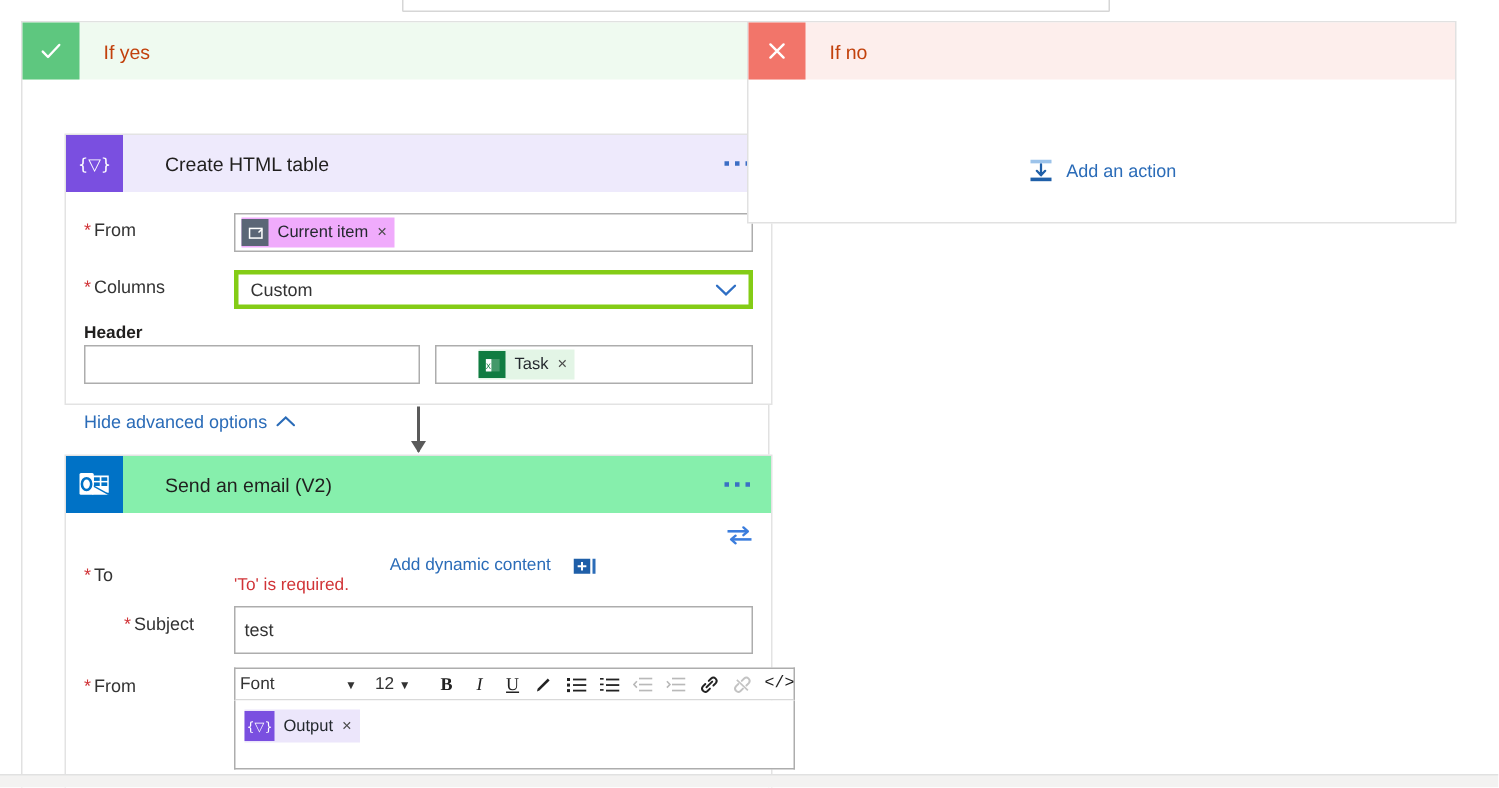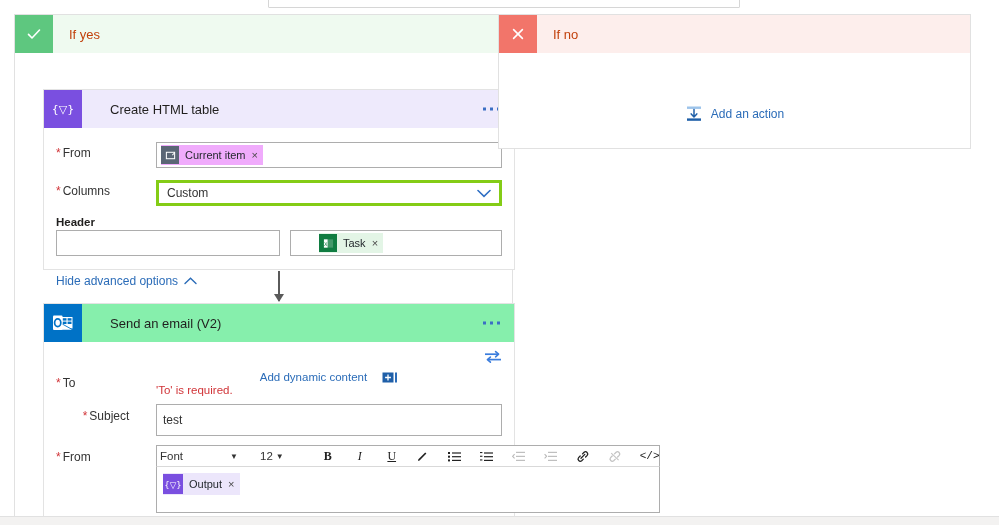--- a/index.html
+++ b/index.html
@@ -91,21 +91,21 @@
     border-left:5px solid transparent;border-right:5px solid transparent;
     border-top:8px solid #5a5a5a;
   }
 
   
   .err{color:#d13438;font-size:11.5px;}
   .addlink{color:#2b6cb8;font-size:11.5px;}
 
   .rte-toolbar{
     border:1px solid #adadad;border-bottom:1px solid #d9d9d9;background:#fff;height:22px;
-    display:flex;align-items:center;padding:0 3px;gap:16px;box-sizing:border-box;
+    display:flex;align-items:center;padding:0 3px;gap:6px;box-sizing:border-box;
   }
   .rte-body{border:1px solid #adadad;border-top:none;background:#fff;height:46px;padding:6px;box-sizing:border-box;}
   .tb-sel{display:flex;align-items:center;font-size:11.5px;color:#333;gap:3px;}
   .tb-sel .car{font-size:8px;}
   .tb-btn{width:16px;text-align:center;font-size:12px;color:#222;}
   .tb-btn.dim{color:#b9b9b9;}
   .tb-sep{width:4px;}
 
   
   .add-action{

